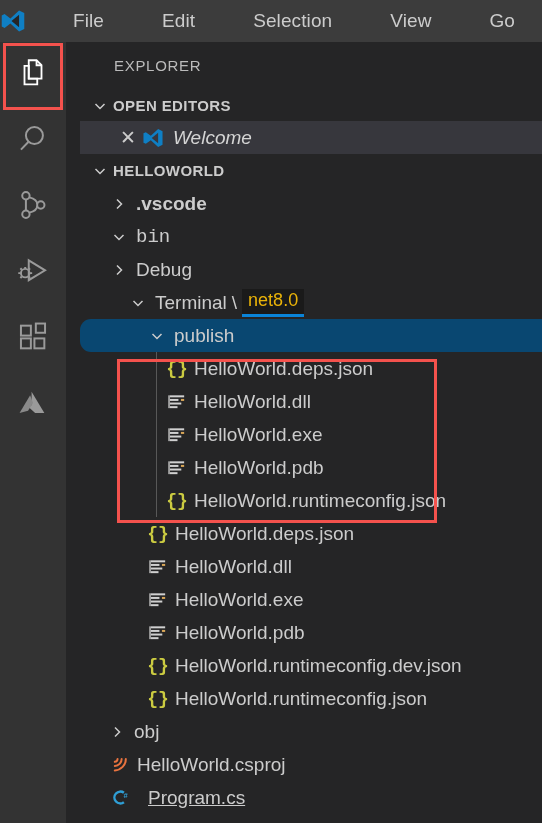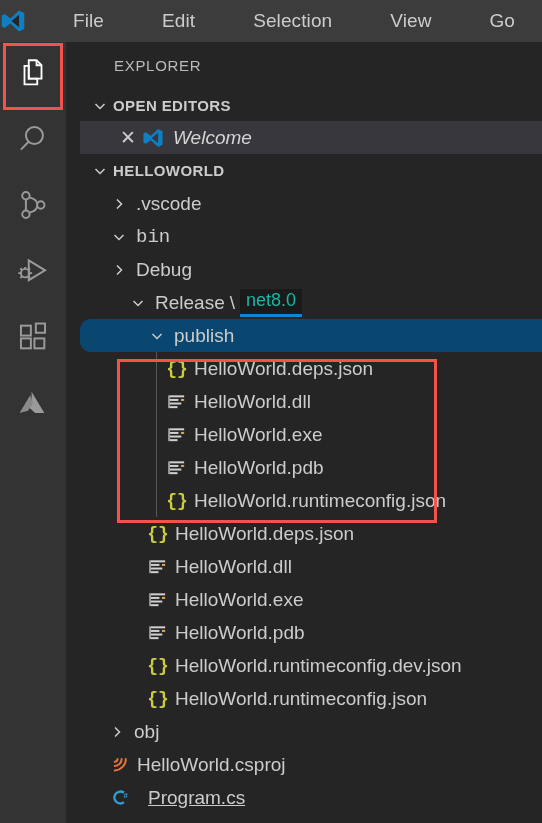--- a/index.html
+++ b/index.html
@@ -75,21 +75,21 @@
     color: #cccccc; font-size: 19px; white-space: nowrap; width: 476px;
   }
   .row.selected { background: #094771; border-radius: 11px; }
   .row-label { color: #cccccc; }
   .row.root > .row-label { font-weight: bold; font-size: 15px; letter-spacing: .4px; text-align: center; }
   .twisty { width: 26px; display: inline-flex; align-items: center; justify-content: center; flex: 0 0 26px; }
   .ficon { width: 28px; display: inline-flex; align-items: center; justify-content: center; flex: 0 0 28px; }
   .json-icon { color: #cbcb41; font-size: 18px; font-weight: bold; font-family: "Liberation Mono","DejaVu Sans Mono",monospace; }
 
   .net-badge {
-    display: inline-block; background: #1a1a1a; color: #14b8a6;
+    display: inline-block; background: #1a1a1a; color: #eab308;
     padding: 1px 6px 3px 6px; font-size: 18px; position: relative; margin-left: 4px;
     border-bottom: 3px solid #0a84d8;
   }
   .sep { color: #cccccc; font-size: 19px; padding: 0 1px 0 5px; }
 
   
   .guide {
     position: absolute; width: 1px; background: #585858;
   }
 
@@ -221,21 +221,21 @@
       <span class="row-label">HELLOWORLD</span>
     </div>
 
     <div class="tree" id="tree">
         <div class="row" style="padding-left: 26px;">
           <span class="twisty">
             <svg width="16" height="16" viewBox="0 0 16 16" fill="none" stroke="#cccccc" stroke-width="1.5">
               <path d="M6 3.5 L10.5 8 L6 12.5"></path>
             </svg>
           </span>
-          <span class="row-label" style="margin-left: 4px;">.vscode</span>
+          <span class="row-label" style="margin-left: 4px; font-weight: bold;">.vscode</span>
         </div>
         <div class="row" style="padding-left: 26px;">
           <span class="twisty">
             <svg width="16" height="16" viewBox="0 0 16 16" fill="none" stroke="#cccccc" stroke-width="1.5">
               <path d="M3.5 6 L8 10.5 L12.5 6"></path>
             </svg>
           </span>
           <span class="row-label" style="margin-left: 4px; font-family: Liberation Mono, monospace;">bin</span>
         </div>
         <div class="row" style="padding-left: 26px;">
@@ -245,21 +245,21 @@
             </svg>
           </span>
           <span class="row-label" style="margin-left: 4px;">Debug</span>
         </div>
         <div class="row" style="padding-left: 45px;">
           <span class="twisty">
             <svg width="16" height="16" viewBox="0 0 16 16" fill="none" stroke="#cccccc" stroke-width="1.5">
               <path d="M3.5 6 L8 10.5 L12.5 6"></path>
             </svg>
           </span>
-          <span class="row-label" style="margin-left: 4px;">Release</span>
+          <span class="row-label" style="margin-left: 4px;">Terminal</span>
           <span class="sep">\</span>
           <span class="net-badge">net8.0</span>
         </div>
         <div class="row selected" style="padding-left: 64px;">
           <span class="twisty">
             <svg width="16" height="16" viewBox="0 0 16 16" fill="none" stroke="#cccccc" stroke-width="1.5">
               <path d="M3.5 6 L8 10.5 L12.5 6"></path>
             </svg>
           </span>
           <span class="row-label" style="margin-left: 4px;">publish</span>

